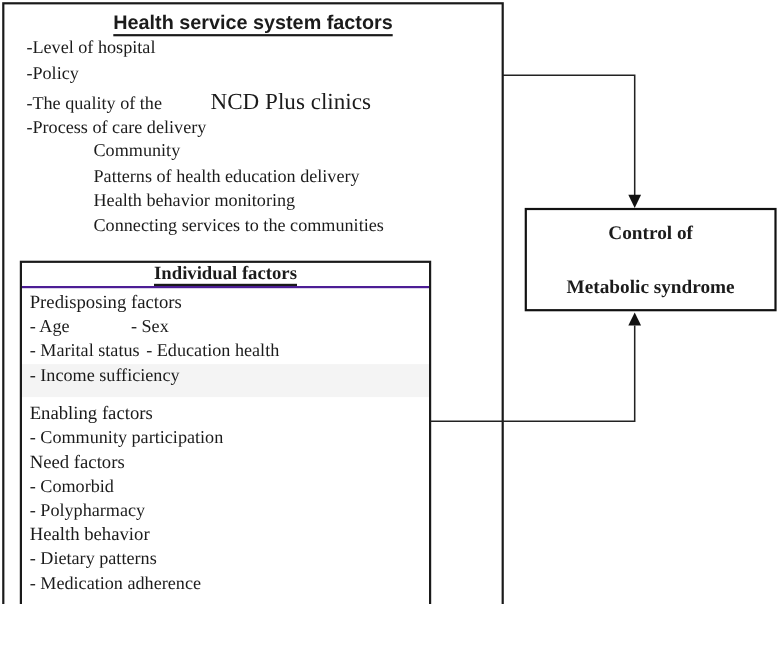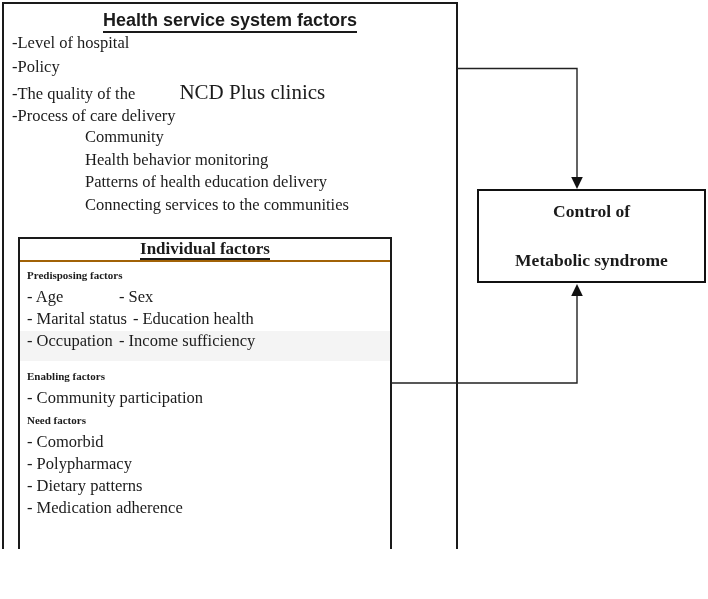--- a/index.html
+++ b/index.html
@@ -29,21 +29,21 @@
     font-weight: 700;
     font-size: 18px;
     line-height: 22px;
   }
   .hs-title span {
     border-bottom: 2px solid #1a1a1a;
     padding-bottom: 1px;
   }
   .hs-items {
     position: absolute;
-    left: 8px; top: 27px;
+    left: 20px; top: 27px;
     font-size: 16.5px;
   }
   .hs-item { height: 24.3px; line-height: 24.3px; white-space: nowrap; }
   .ncd-emph { font-size: 21px; margin-left: 40px; }
   .hs-subitems {
     position: absolute;
     left: 81px; top: 122px;
     font-size: 16.5px;
   }
   .hs-sub { height: 22.5px; line-height: 22.5px; white-space: nowrap; }
@@ -61,33 +61,33 @@
     position: absolute;
     left: 0; right: 0;
     top: 92px; height: 30px;
     background: #f4f4f4;
     z-index: 0;
   }
   .ind-title {
     position: relative; z-index: 1;
     height: 23px;
     box-sizing: border-box;
-    border-bottom: 2px solid #a16207;
+    border-bottom: 2px solid #4c1d95;
     text-align: center;
     font-weight: 700;
     font-size: 17px;
     line-height: 20px;
   }
   .ind-title span { border-bottom: 2px solid #1a1a1a; }
   .ind-content {
     position: relative; z-index: 1;
     padding: 2px 0 0 7px;
     font-size: 16.5px;
   }
-  .ind-heading { font-weight: 700; font-size: 11px; height: 22px; line-height: 22px; white-space: nowrap; }
+  .ind-heading { font-weight: 400; font-size: 17px; height: 22px; line-height: 22px; white-space: nowrap; }
   .ind-row { height: 22px; line-height: 22px; white-space: nowrap; }
   .pair-row { display: flex; gap: 6px; height: 22px; line-height: 22px; white-space: nowrap; align-items: center; }
   .pair-row .cell-a { min-width: 86px; }
   .ind-spacer { height: 13px; }
 
   
   .outcome-box {
     position: absolute;
     left: 477px; top: 189px;
     width: 229px; height: 94px;
@@ -127,22 +127,22 @@
 
     <div class="hs-items">
       <div class="hs-item">-Level of hospital</div>
       <div class="hs-item">-Policy</div>
       <div class="hs-item"><span>-The quality of the </span><span class="ncd-emph">NCD Plus clinics</span></div>
       <div class="hs-item">-Process of care delivery</div>
     </div>
 
     <div class="hs-subitems">
       <div class="hs-sub">Community</div>
+      <div class="hs-sub">Patterns of health education delivery</div>
       <div class="hs-sub">Health behavior monitoring</div>
-      <div class="hs-sub">Patterns of health education delivery</div>
       <div class="hs-sub">Connecting services to the communities</div>
     </div>
 
     <div class="individual-box">
       <div class="highlight-band"></div>
 
       <div class="ind-title">
         <span>Individual factors</span>
       </div>
 
@@ -150,33 +150,33 @@
         <div class="ind-heading">Predisposing factors</div>
         <div class="pair-row">
           <span class="cell-a">- Age</span>
           <span>- Sex</span>
         </div>
         <div class="pair-row">
           <span class="cell-a">- Marital status</span>
           <span>- Education health</span>
         </div>
         <div class="pair-row">
-          <span class="cell-a">- Occupation</span>
           <span>- Income sufficiency</span>
         </div>
 
         <div class="ind-spacer"></div>
 
         <div class="ind-heading">Enabling factors</div>
         <div class="ind-row">- Community participation</div>
 
         <div class="ind-heading">Need factors</div>
         <div class="ind-row">- Comorbid</div>
         <div class="ind-row">- Polypharmacy</div>
 
+        <div class="ind-heading">Health behavior</div>
         <div class="ind-row">- Dietary patterns</div>
         <div class="ind-row">- Medication adherence</div>
       </div>
     </div>
   </div>
 
   <div class="outcome-box">
     <div class="outcome-line">Control of</div>
     <div class="outcome-line">Metabolic syndrome</div>
   </div>

